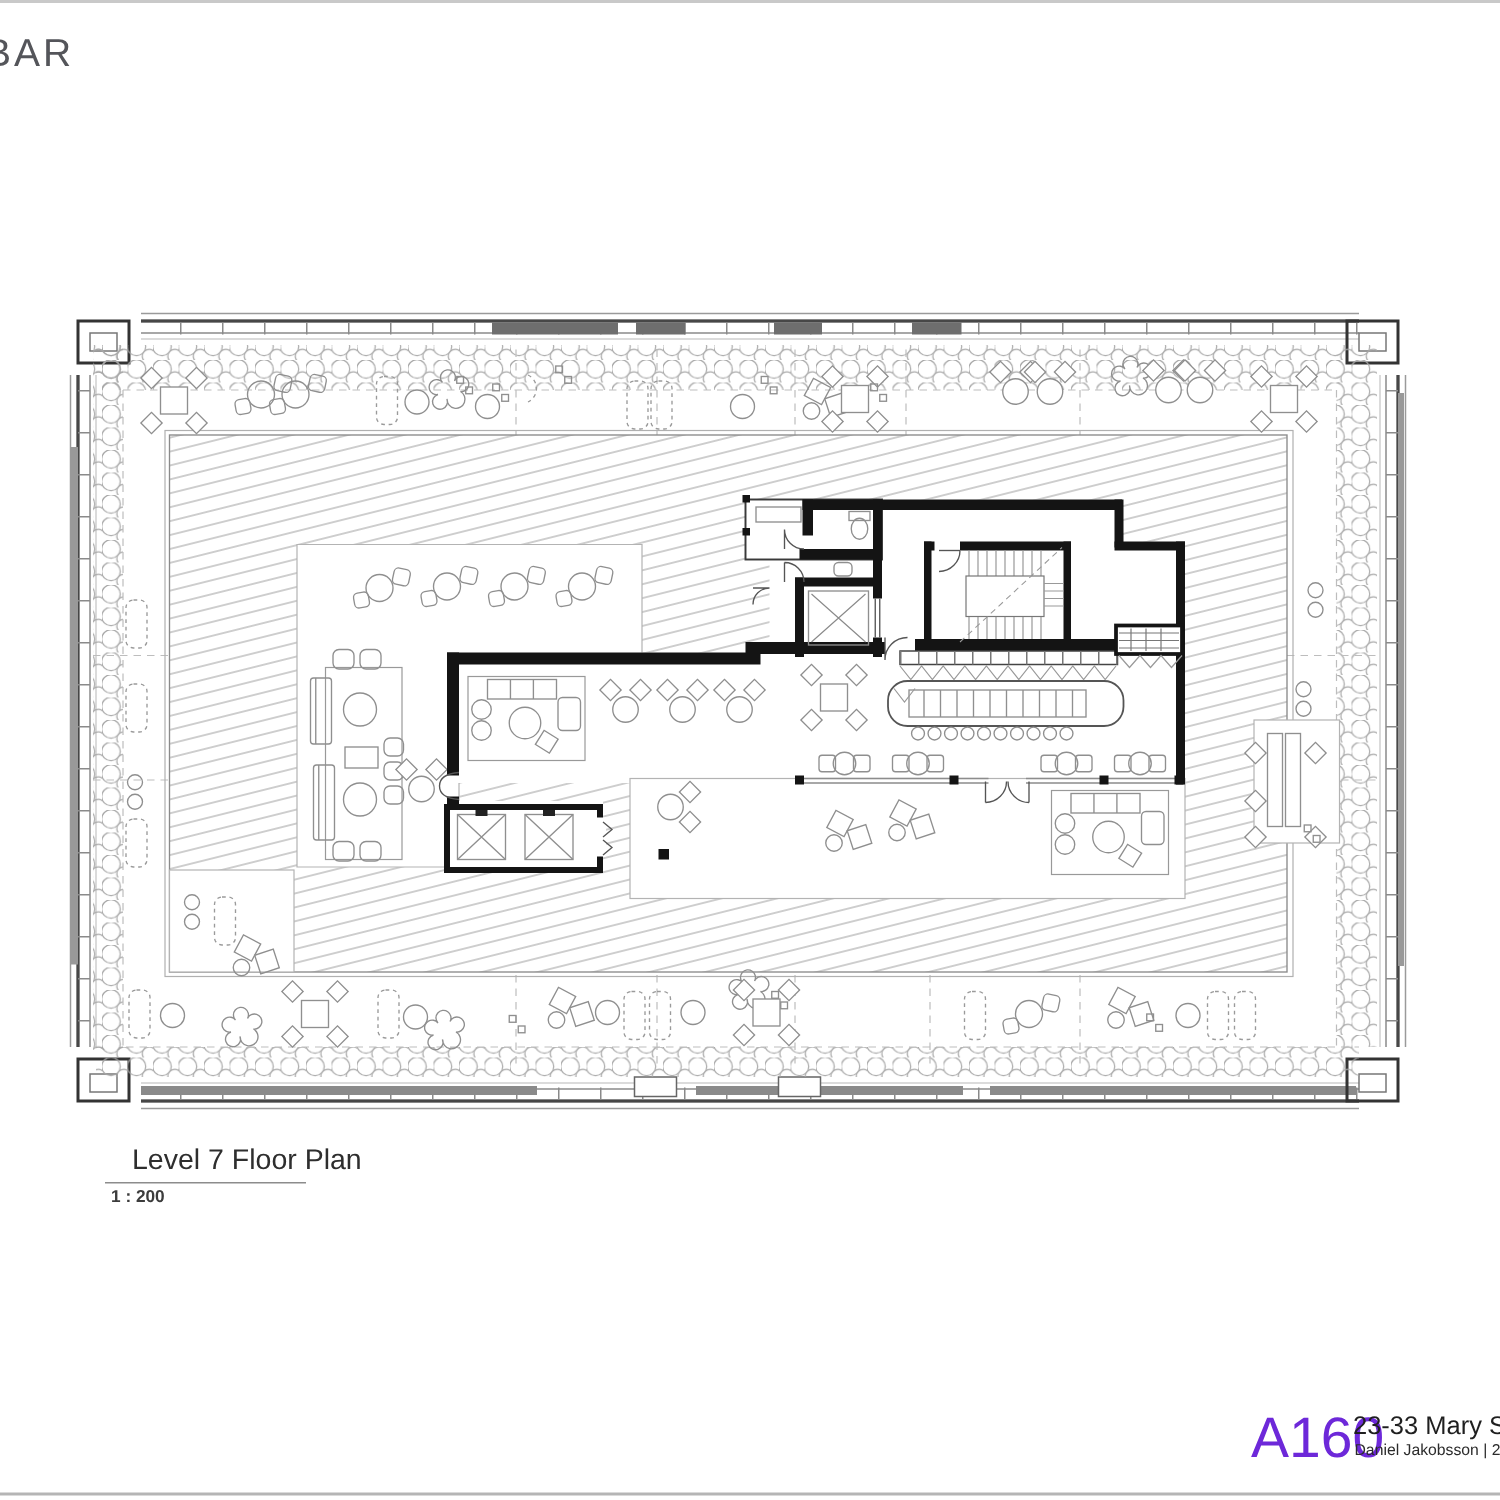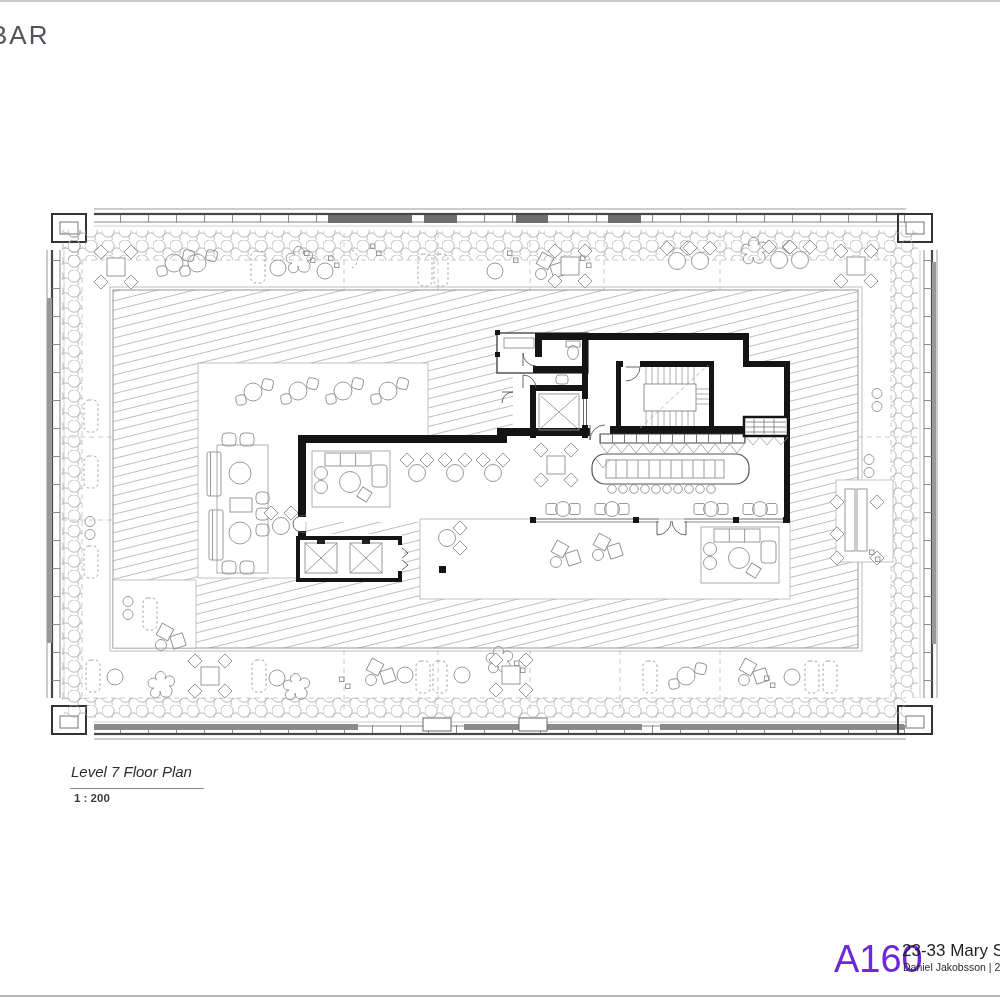--- a/index.html
+++ b/index.html
@@ -2,21 +2,21 @@
 <html><head>
 <meta charset="utf-8">
 <style>
   html,body{margin:0;padding:0;background:#fff;}
   .sheet{position:relative;width:1000px;height:1000px;background:#fff;overflow:hidden;
          font-family:"Liberation Sans", sans-serif;}
   .top-rule{position:absolute;top:0;left:0;width:1000px;height:2px;background:#c9c9c9;}
   .bottom-rule{position:absolute;top:995px;left:0;width:1000px;height:2px;background:#b5b5b5;}
   .logo{position:absolute;top:20px;left:-10px;font-size:26px;letter-spacing:2px;color:#54555a;font-weight:400;}
   .plan-svg{position:absolute;top:0;left:0;}
-  .dwg-title{position:absolute;top:763px;left:71px;font-size:15px;color:#2e2e2e;font-style:italic;}
+  .dwg-title{position:absolute;top:763px;left:88px;font-size:19px;color:#2e2e2e;}
   .dwg-underline{position:absolute;top:788px;left:70px;width:134px;height:1px;background:#8c8c8c;}
   .dwg-scale{position:absolute;top:792px;left:74px;font-size:11.5px;color:#3c3c3c;font-weight:bold;}
   .sheet-no{position:absolute;top:938px;left:834px;font-size:38px;color:#6d28d9;}
   .proj{position:absolute;top:941px;left:902px;font-size:17px;color:#1f1f1f;white-space:nowrap;}
   .credit{position:absolute;top:961px;left:903px;font-size:10.5px;color:#2b2b2b;white-space:nowrap;}
   
   .w{fill:#141414;}
   .f{stroke:#8f8f8f;fill:none;stroke-width:.9;}
   .ff{stroke:#8f8f8f;fill:#fff;stroke-width:.9;}
   .d{stroke:#9a9a9a;fill:none;stroke-width:.9;stroke-dasharray:2.5,2.5;}

